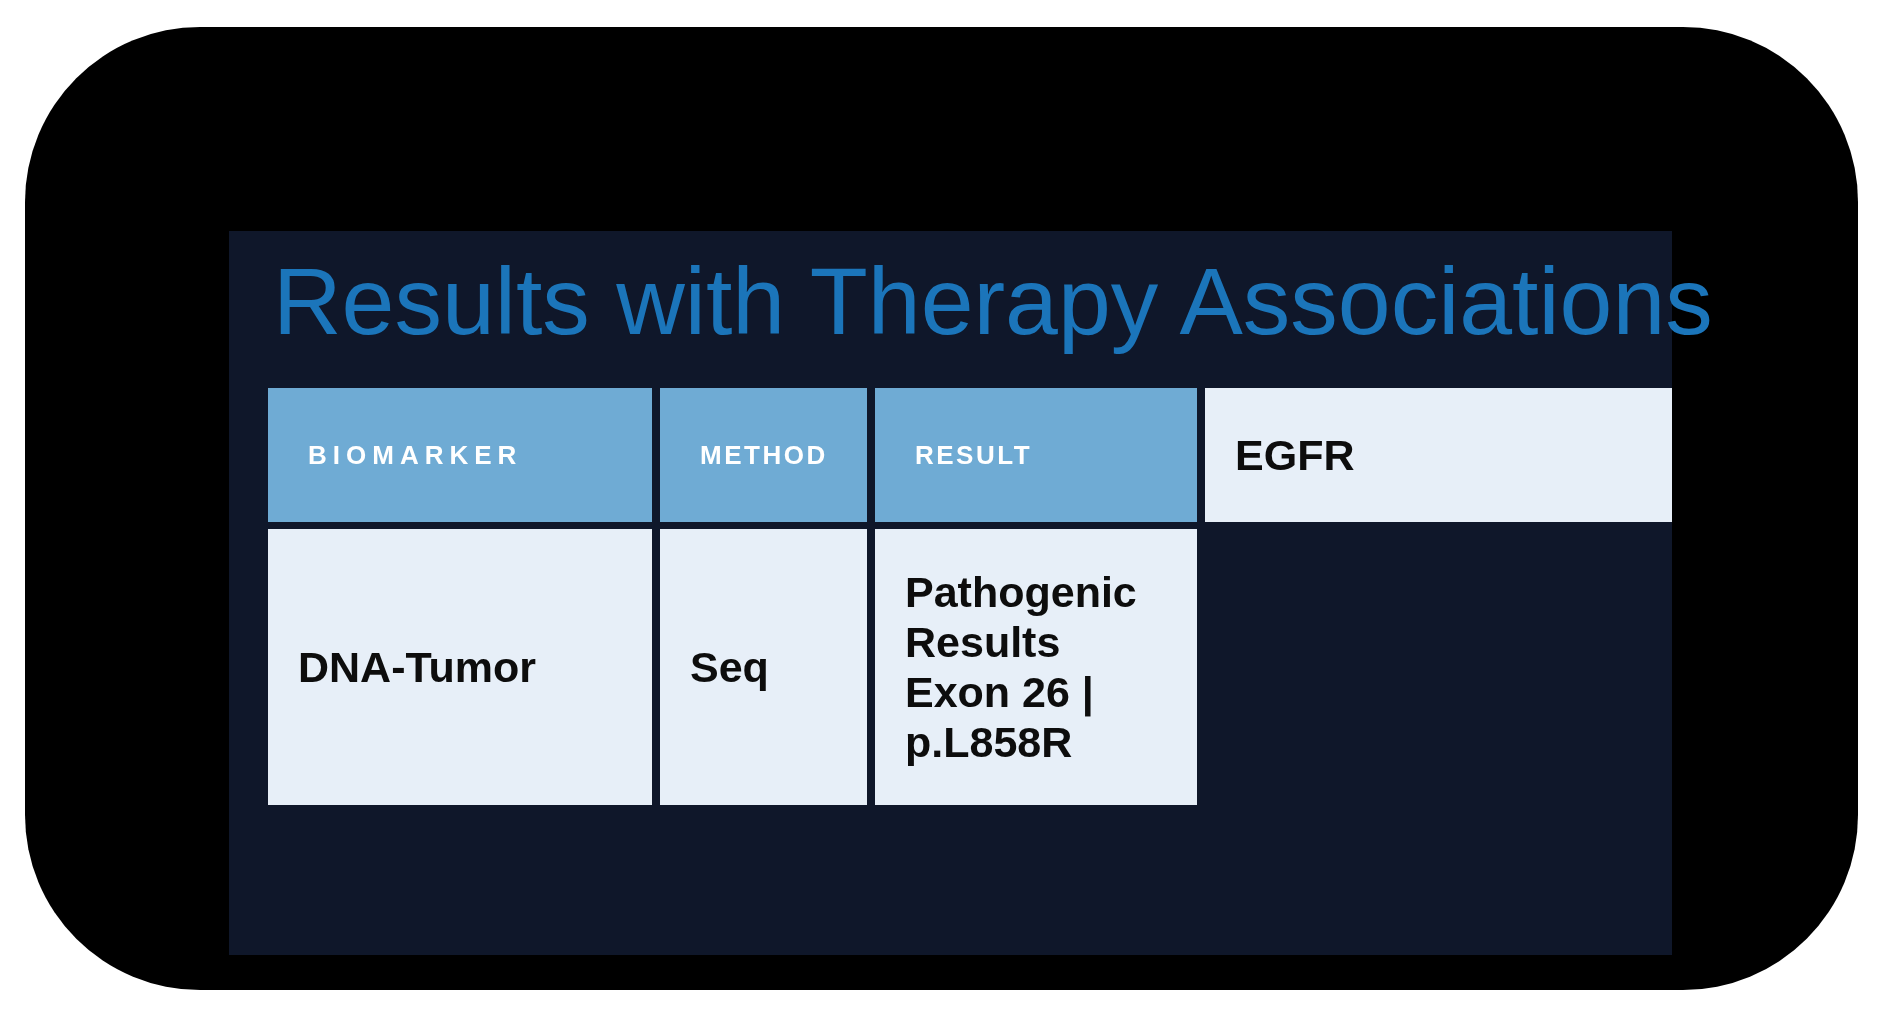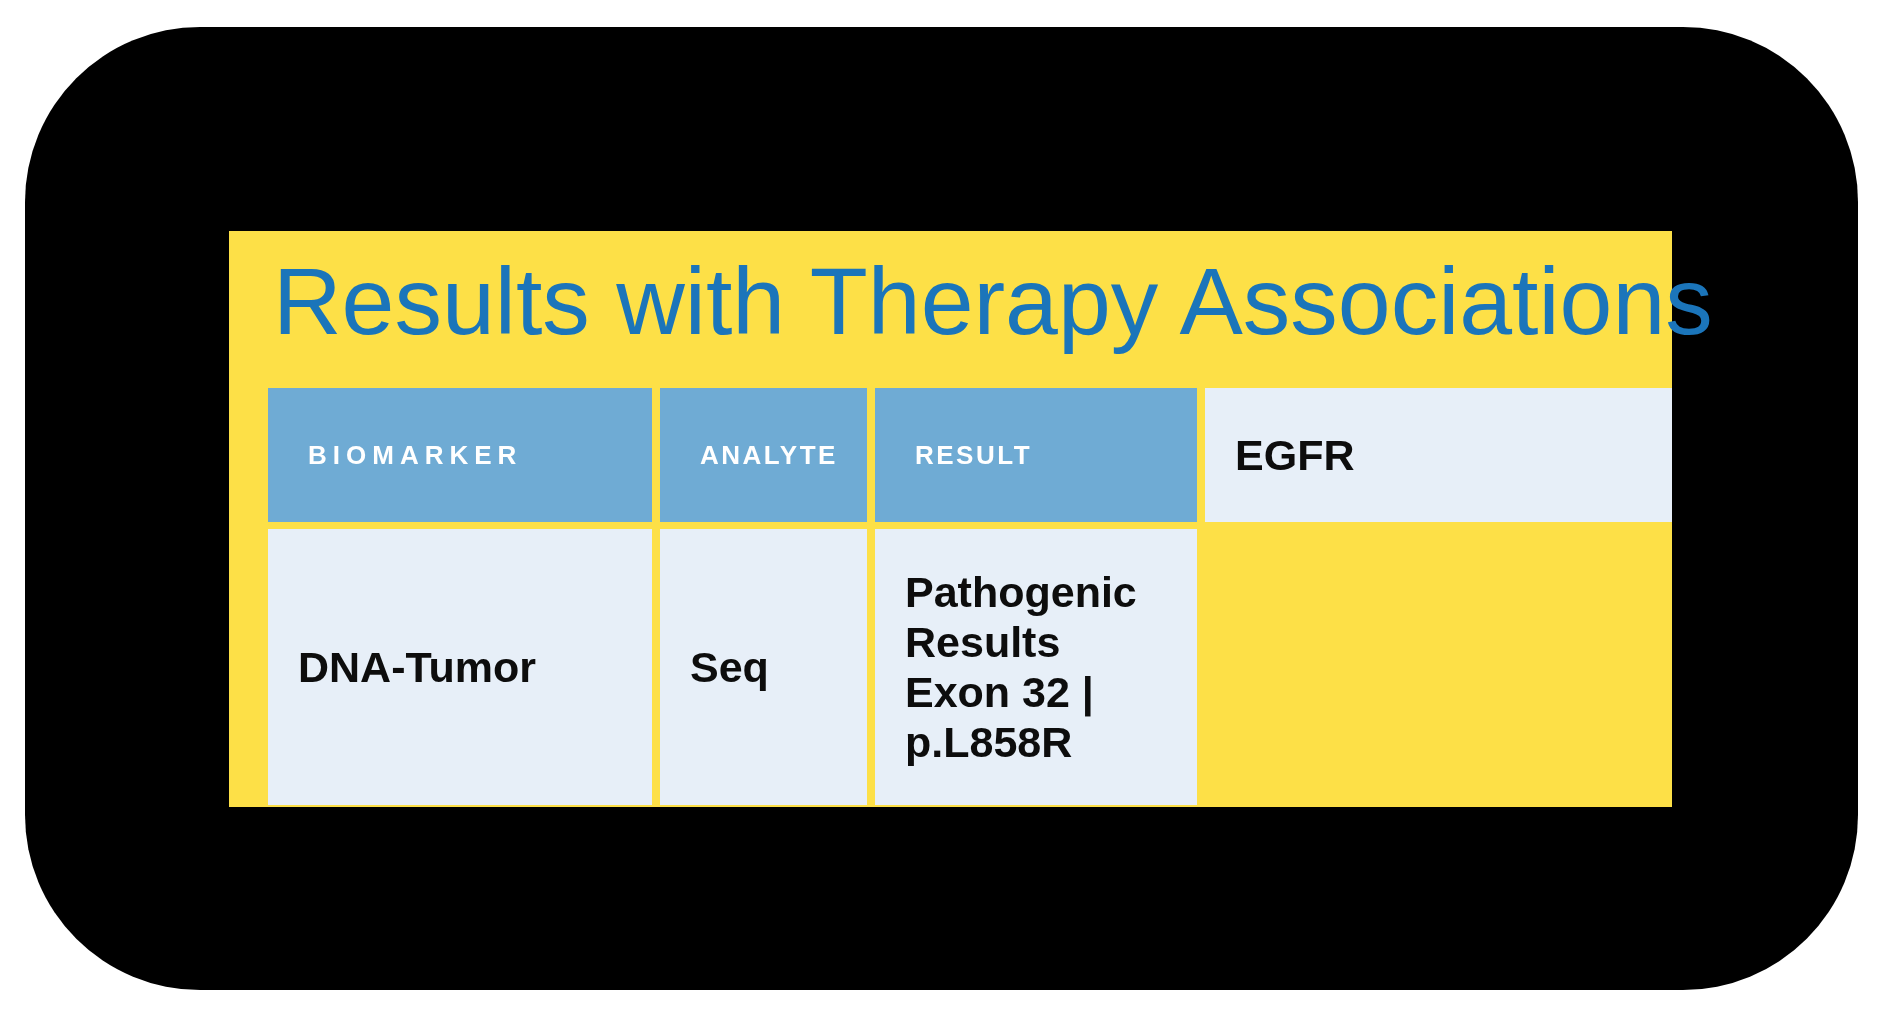--- a/index.html
+++ b/index.html
@@ -24,22 +24,22 @@
     width: 1833px;
     height: 963px;
     background: #000000;
     border-radius: 175px;
   }
   .panel {
     position: absolute;
     left: 204px;
     top: 204px;
     width: 1443px;
-    height: 576px;
-    background: #fde047;
+    height: 724px;
+    background: #0f172a;
   }
   .title {
     position: absolute;
     left: 44px;
     top: 16px;
     font-size: 95px;
     line-height: 1.15;
     font-weight: 200;
     letter-spacing: 0px;
     color: #1b75ba;
@@ -89,33 +89,33 @@
 
 <div class="stage">
   <div class="frame">
     <div class="panel">
 
       <div class="title">Results with Therapy Associations</div>
 
       <div class="results-table">
 
         <div class="hcell first">BIOMARKER</div>
-        <div class="hcell">ANALYTE</div>
+        <div class="hcell">METHOD</div>
         <div class="hcell">RESULT</div>
 
         <div class="bcell">
           <span>EGFR</span>
         </div>
         <div class="bcell">
           <span>DNA-Tumor</span>
         </div>
         <div class="bcell">
           <span>Seq</span>
         </div>
         <div class="bcell">
           <span>Pathogenic Results</span>
-          <span>Exon 32 | p.L858R</span>
+          <span>Exon 26 | p.L858R</span>
         </div>
 
       </div>
     </div>
   </div>
 </div>
 
 </body></html>

